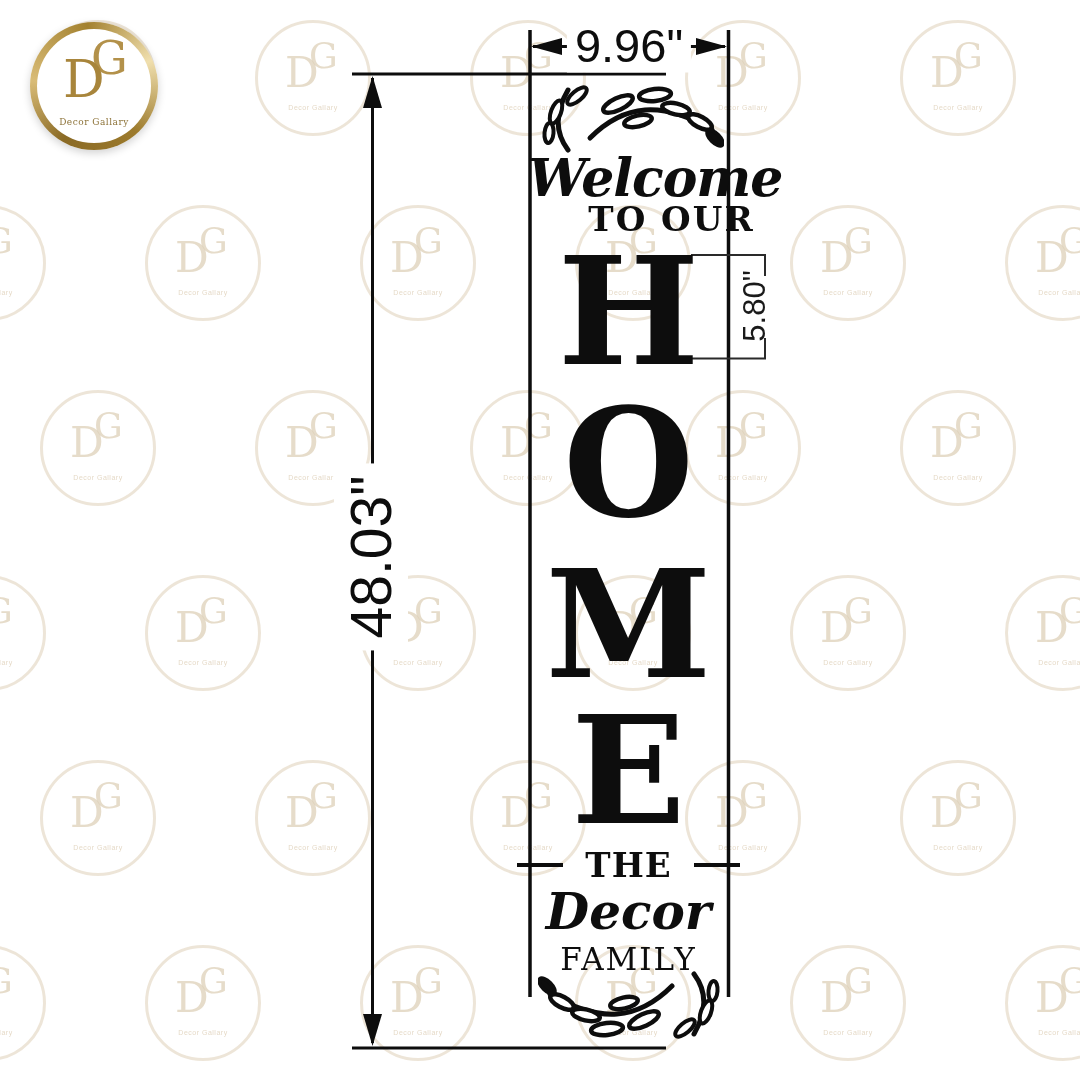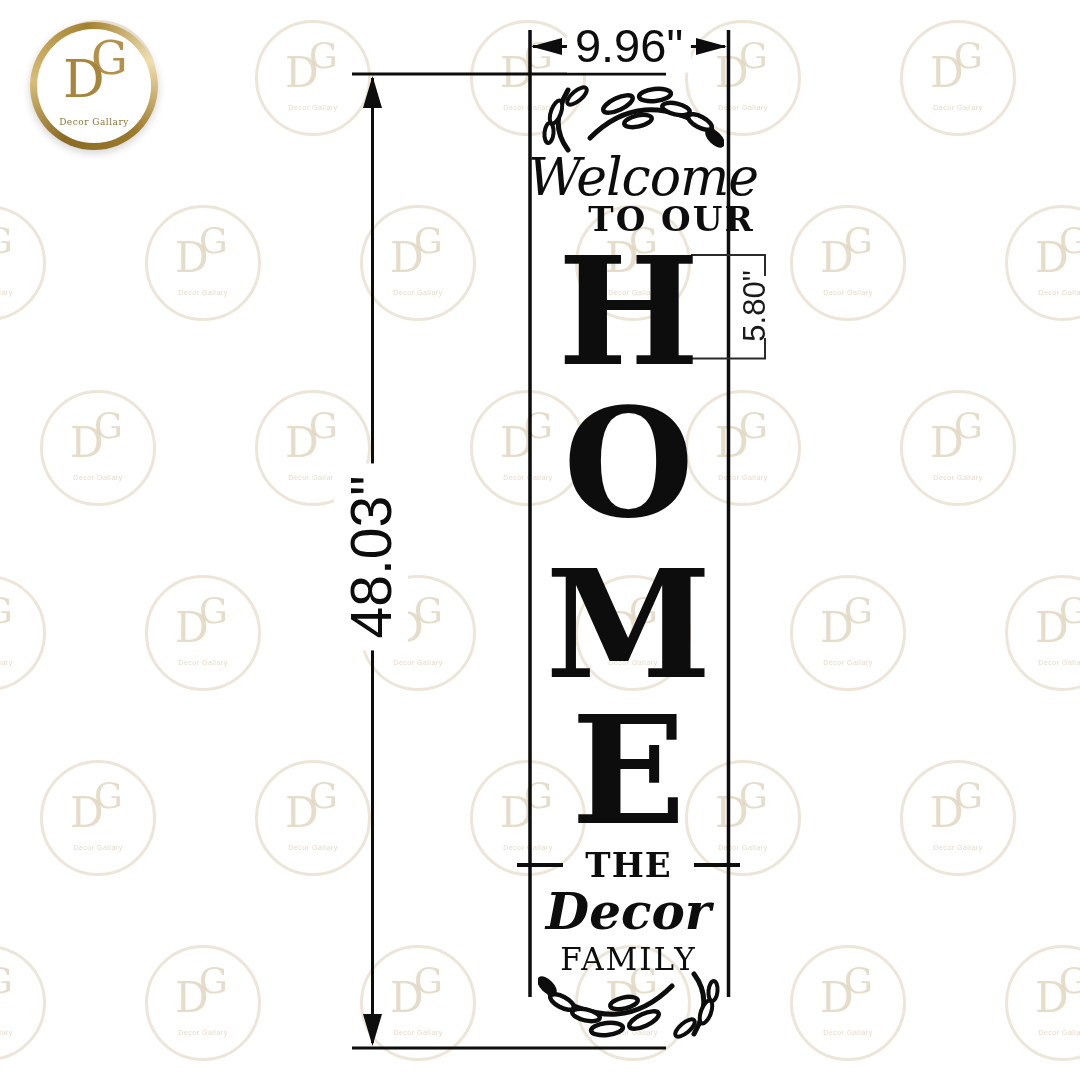--- a/index.html
+++ b/index.html
@@ -40,21 +40,21 @@
   .w-label{left:629px;top:45px;transform:translate(-50%,-50%);
     font-size:47px;background:#fff;padding:0 8px;}
   .v-label{left:371px;top:557px;transform:translate(-50%,-50%) rotate(-90deg);
     font-size:57px;background:#fff;padding:4px 12px;}
   .l-label{left:755px;top:306px;transform:translate(-50%,-50%) rotate(-90deg);
     font-size:31px;color:#1a1a1a;}
   
   .sign-text{position:absolute;left:528px;top:0;width:201px;height:1080px;z-index:3;
     font-family:"DejaVu Serif",serif;color:#0d0d0d;}
   .sign-text > div{position:absolute;width:100%;text-align:center;}
-  .greeting{top:147px;font-size:52px;font-weight:normal;font-style:italic;letter-spacing:-1px;}
+  .greeting{top:147px;font-size:52px;font-weight:bold;font-style:italic;letter-spacing:-1px;}
   .subline{top:199px;font-size:34px;font-weight:bold;letter-spacing:2px;padding-left:43px;}
   .big-letter{position:absolute;width:100%;text-align:center;transform:translateY(-50%);
     font-size:150px;font-weight:bold;line-height:1;}
   .bl-h{top:311px;} .bl-o{top:463px;} .bl-m{top:624px;} .bl-e{top:770px;}
   .divider-row{top:848px;display:flex;align-items:center;justify-content:center;gap:22px;}
   .dash{width:46px;height:4px;background:#0d0d0d;flex:0 0 auto;}
   .divider-word{font-size:34px;font-weight:bold;letter-spacing:1px;line-height:1;}
   .family-name{top:882px;font-size:50px;font-weight:bold;font-style:italic;}
   .family-word{top:941px;font-size:31px;font-weight:normal;letter-spacing:2px;}
   .ornament{position:absolute;z-index:3;}

